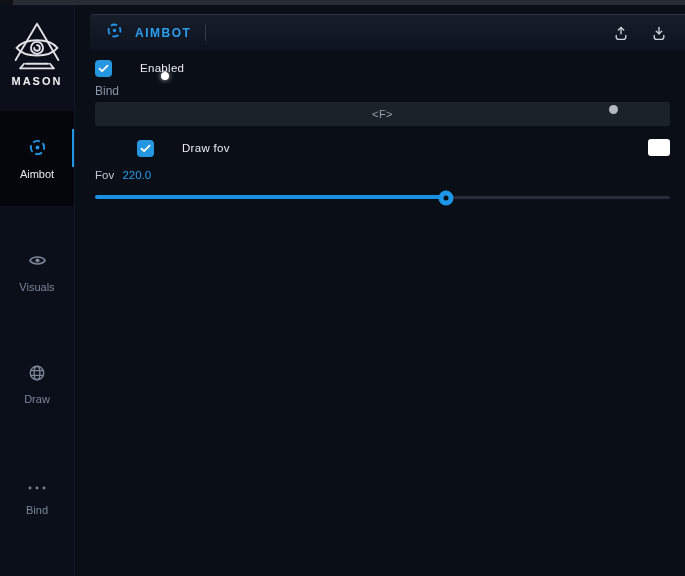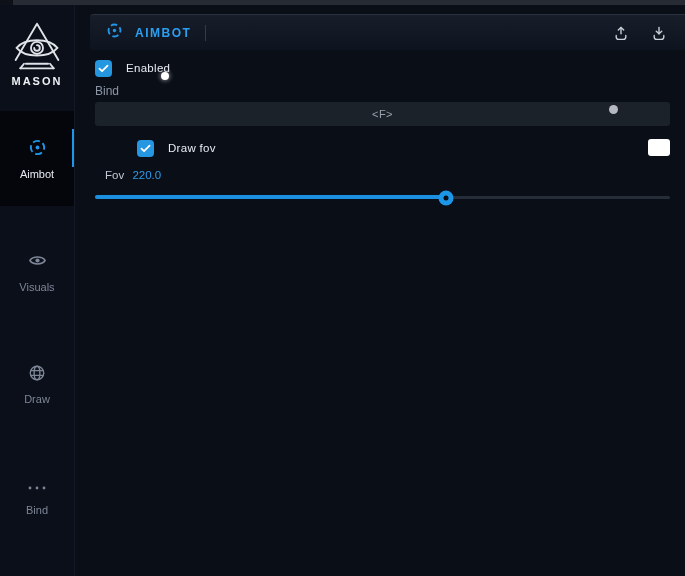--- a/index.html
+++ b/index.html
@@ -47,41 +47,41 @@
     border-top:1px solid #2c3340; border-radius:4px 0 0 4px;
     display:flex; align-items:center; padding:0 14px 0 16px;
   }
   .header-title { margin-left:12px; font-size:12px; font-weight:bold; letter-spacing:1.5px; color:#2b9ff0; }
   .header-divider { margin:0 14px; width:1px; height:16px; background:#333b4a; }
   .header-subtitle { font-size:11.5px; color:#99a0ac; letter-spacing:.3px; }
   .header-spacer { flex:1; }
   .icon-btn { background:none; border:none; padding:4px; margin-left:14px; cursor:pointer; line-height:0; }
 
   .content { padding:9px 15px 0 20px; }
-  .check-row { display:flex; align-items:center; gap:14px; height:18px;text-align:right; }
+  .check-row { display:flex; align-items:center; gap:28px; height:18px;text-align:right; }
   .checkbox {
     width:17px; height:17px; border-radius:4px; background:#2596e0;
     display:flex; align-items:center; justify-content:center; cursor:pointer; flex:none;
   }
   .check-label { font-size:11.5px; color:#e8ecf2; letter-spacing:.3px; }
   .row-drawfov { margin-top:13px; position:relative;padding-left:42px; }
   .swatch {
     position:absolute; right:0; top:0; width:22px; height:17px;
     background:#ffffff; border-radius:3px; cursor:pointer;
   }
 
   .bind-label { margin-top:7px; font-size:12px; color:#8d96a6; }
   .bind-field {
     position:relative; margin-top:4px; height:24px; background:#1b222a;
     border-radius:3px; display:flex; align-items:center; justify-content:center; cursor:pointer;
   }
   .bind-value { font-size:11px; color:#9aa2ad; letter-spacing:.5px; }
   .bind-dot { position:absolute; right:52px; top:3px; width:9px; height:9px; border-radius:50%; background:#b5bac0; }
 
-  .fov-label-row { margin-top:12px; font-size:11.5px;margin-left:10px; }
+  .fov-label-row { margin-top:12px; font-size:11.5px; }
   .fov-name { color:#c2c9d4; }
   .fov-value { color:#2f9bea; margin-left:5px; }
 
   .slider { position:relative; margin-top:9px; height:16px; cursor:pointer; }
   .slider .track { position:absolute; top:6px; left:0; right:0; height:3px; border-radius:2px; background:#262c38; }
   .slider .fill { position:absolute; top:5px; left:0; height:4px; border-radius:2px; background:#1b8fe0; }
   .slider .thumb {
     position:absolute; top:50%; width:15px; height:15px; border-radius:50%;
     background:#1e96e8; transform:translate(-50%,-50%);
     display:flex; align-items:center; justify-content:center; cursor:grab;

